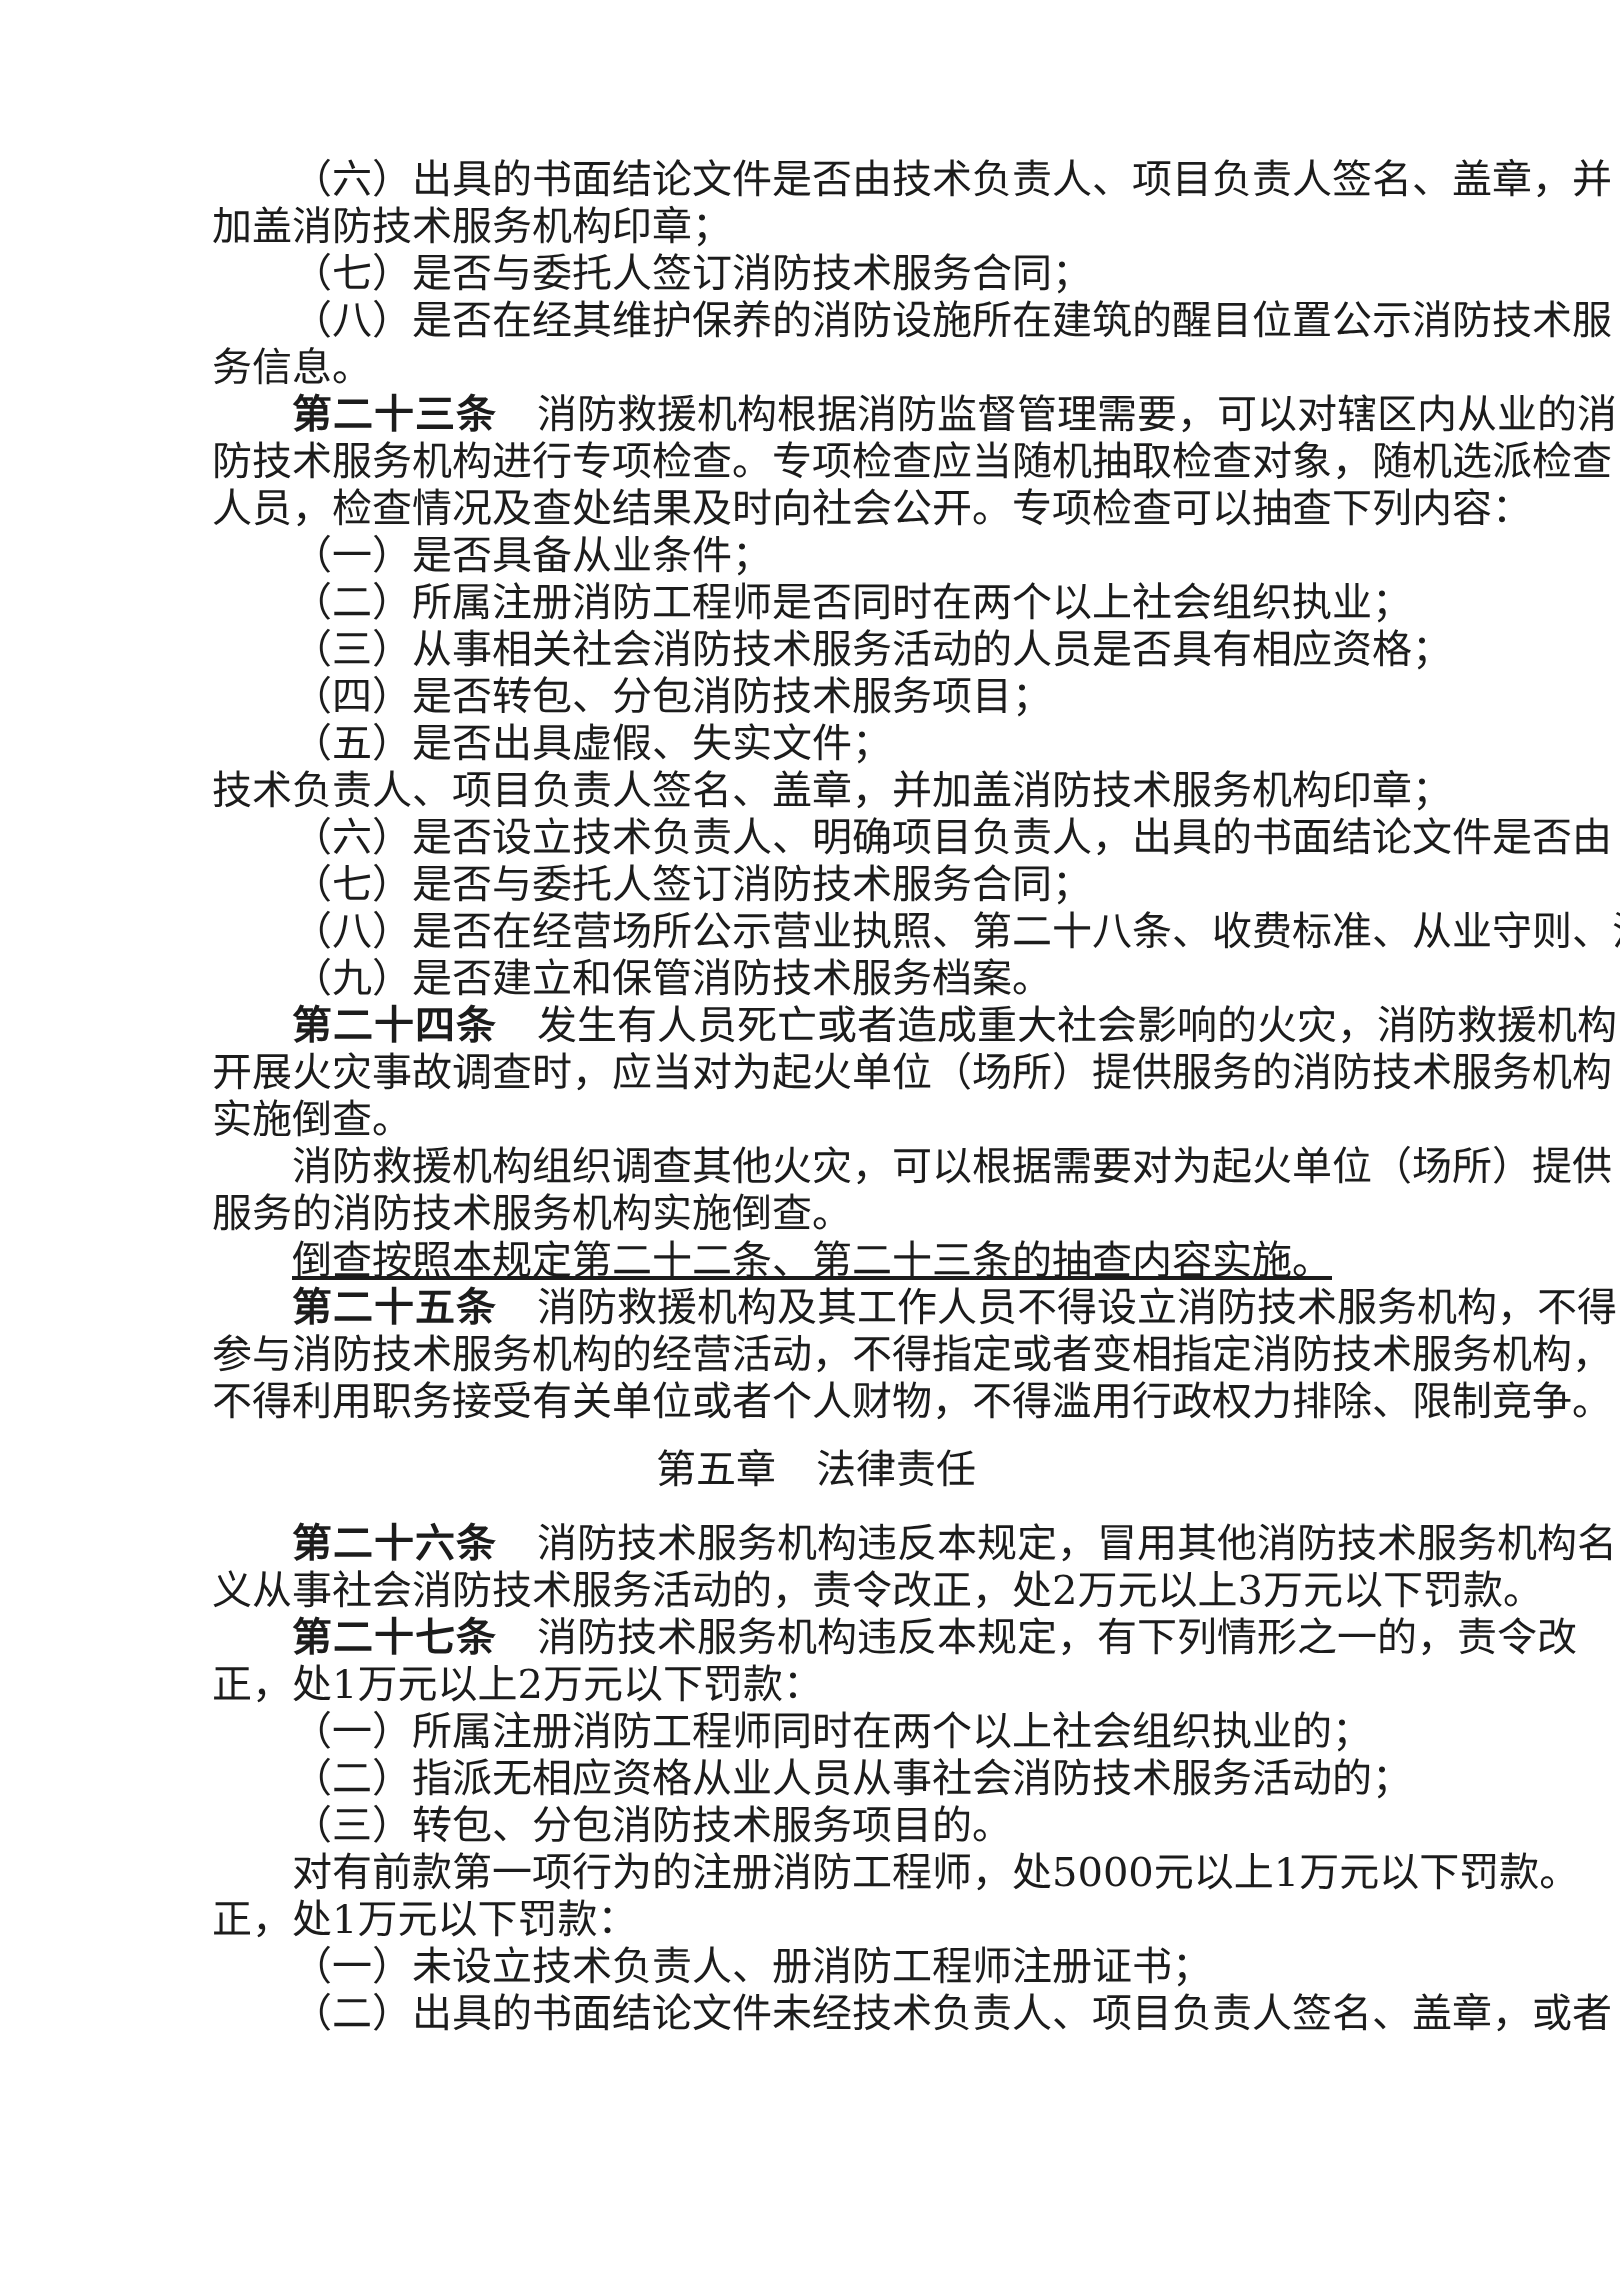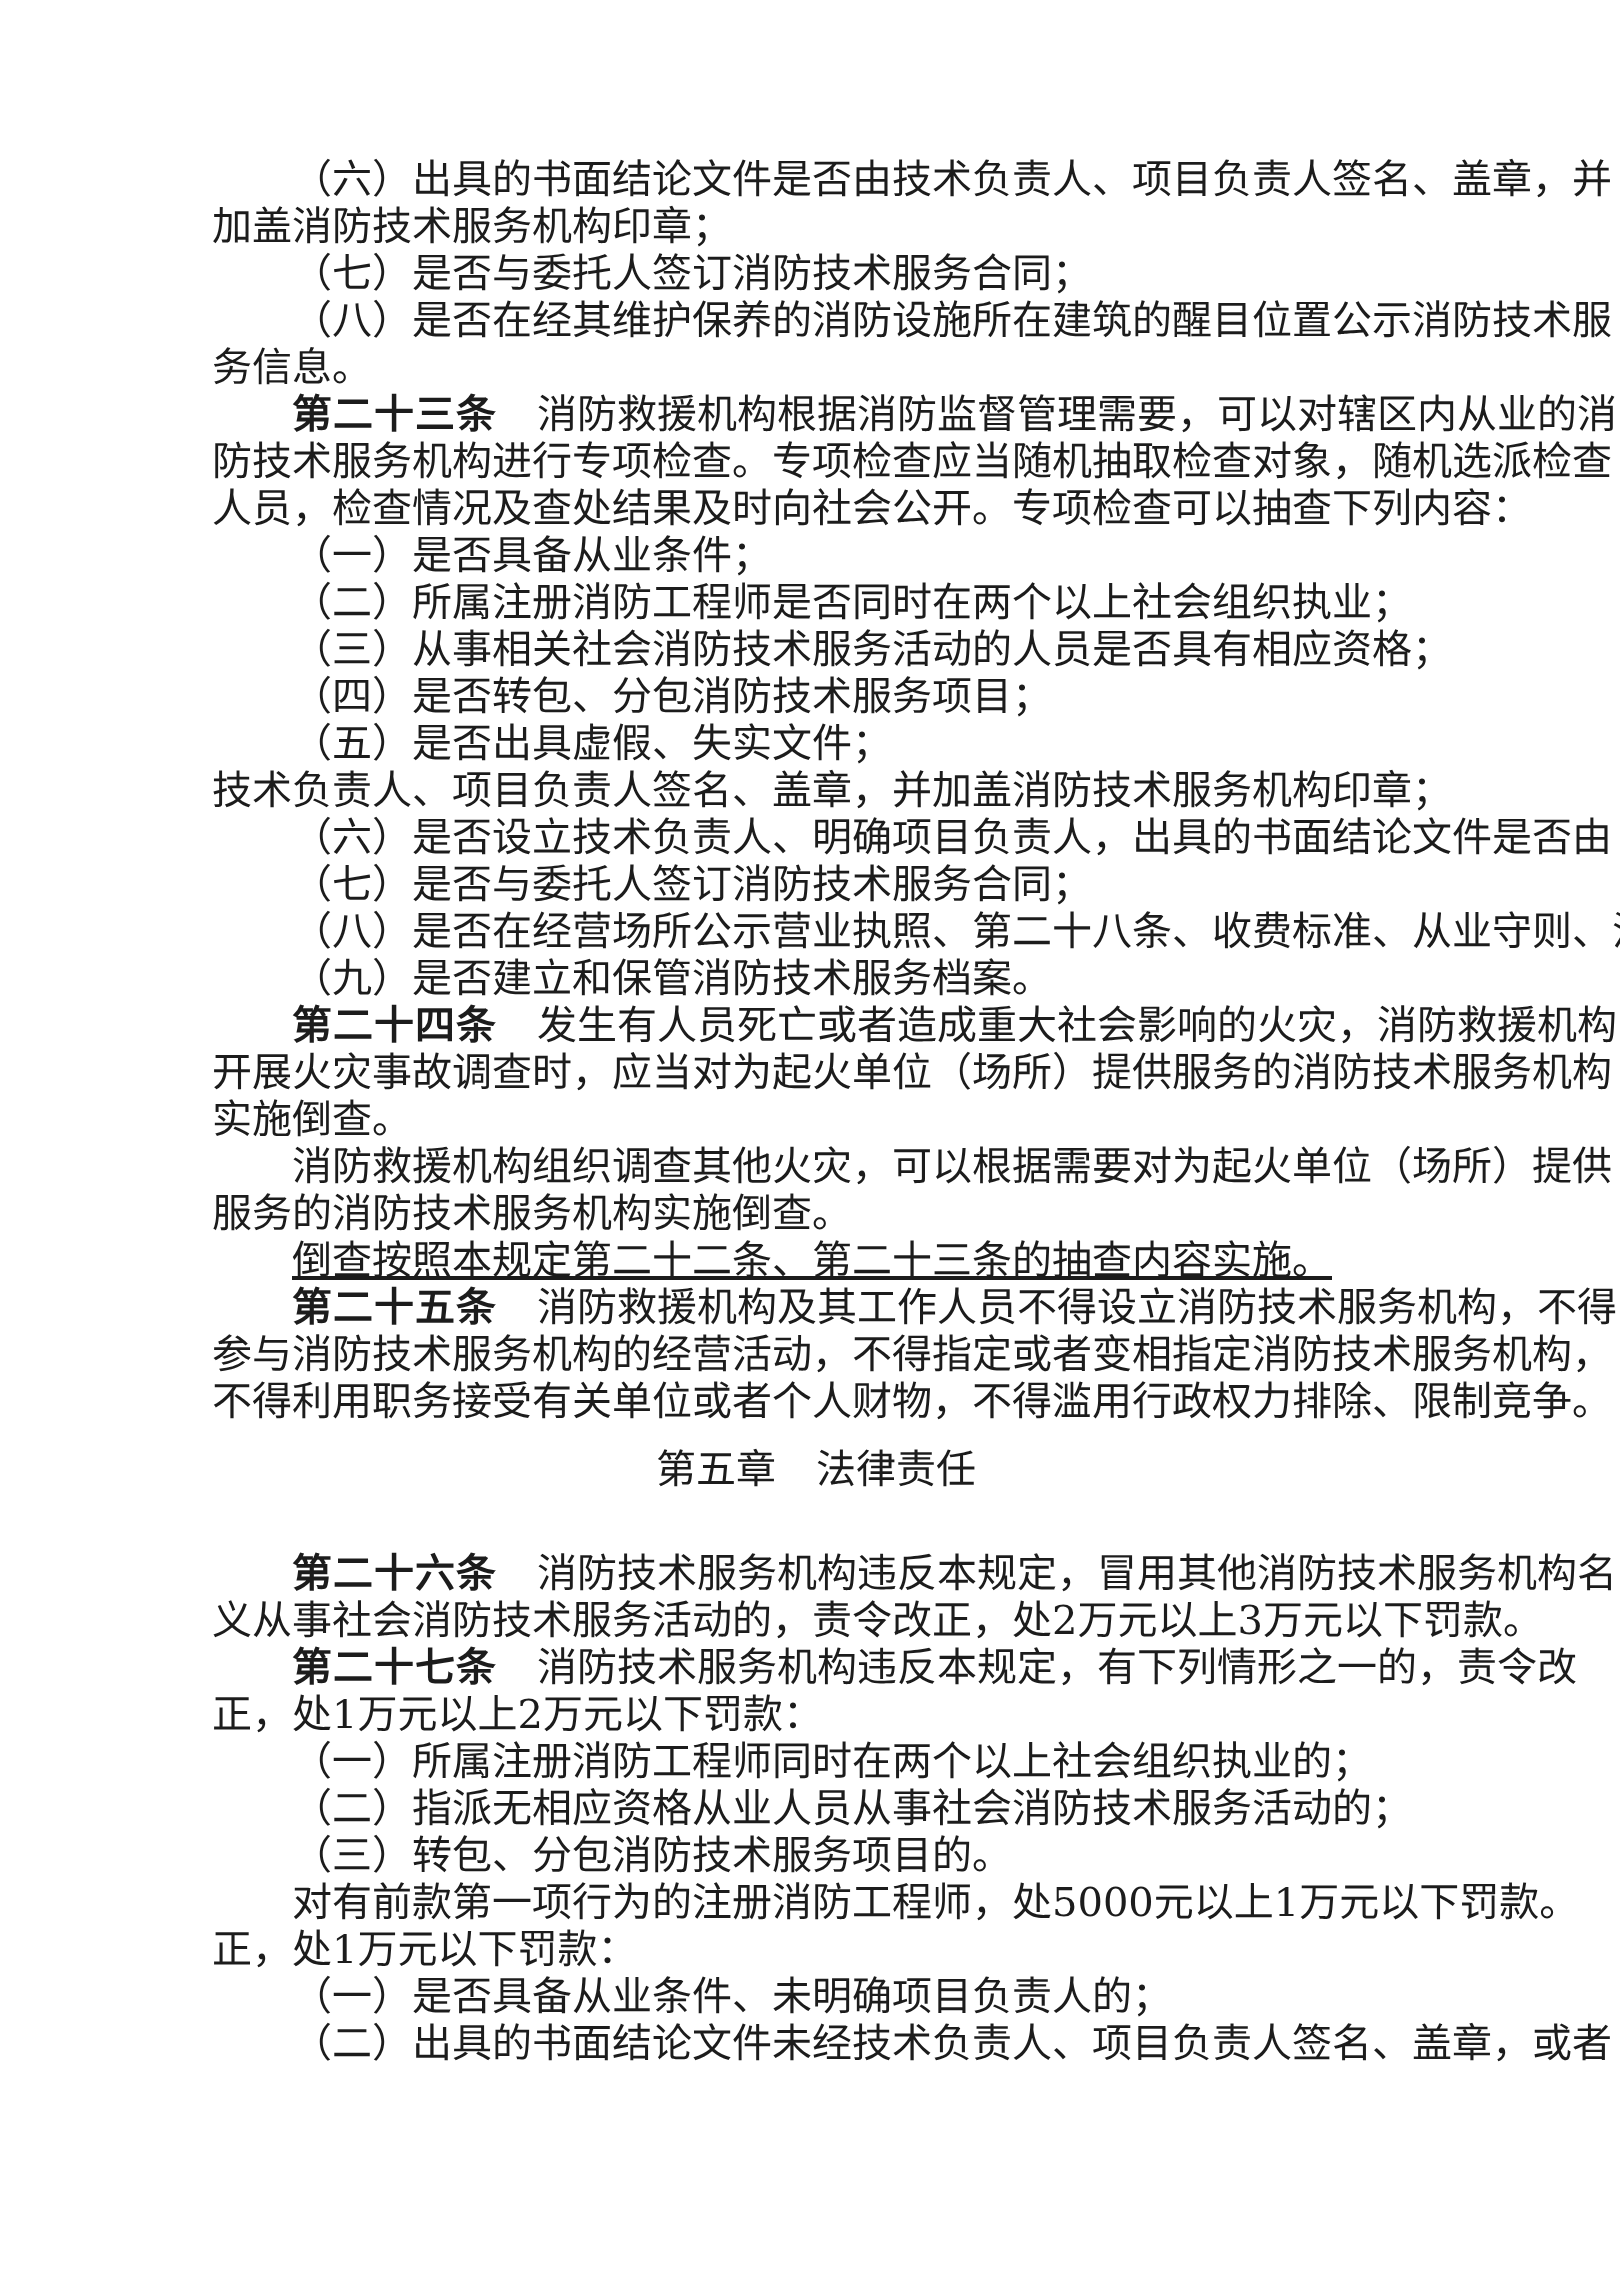--- a/index.html
+++ b/index.html
@@ -64,26 +64,26 @@
       <div class="line" style="text-indent: 2em;"><span class="art-num">第二十四条</span>　发生有人员死亡或者造成重大社会影响的火灾，消防救援机构</div>
       <div class="line">开展火灾事故调查时，应当对为起火单位（场所）提供服务的消防技术服务机构</div>
       <div class="line">实施倒查。</div>
       <div class="line" style="text-indent: 2em;">消防救援机构组织调查其他火灾，可以根据需要对为起火单位（场所）提供</div>
       <div class="line">服务的消防技术服务机构实施倒查。</div>
       <div class="line" style="text-indent: 2em; text-decoration: underline;">倒查按照本规定第二十二条、第二十三条的抽查内容实施。</div>
       <div class="line" style="text-indent: 2em;"><span class="art-num">第二十五条</span>　消防救援机构及其工作人员不得设立消防技术服务机构，不得</div>
       <div class="line">参与消防技术服务机构的经营活动，不得指定或者变相指定消防技术服务机构，</div>
       <div class="line">不得利用职务接受有关单位或者个人财物，不得滥用行政权力排除、限制竞争。</div>
       <div class="line center" style="margin-top: 20.6px;">第五章　法律责任</div>
-      <div class="line" style="text-indent: 2em; margin-top: 57px;"><span class="art-num">第二十六条</span>　消防技术服务机构违反本规定，冒用其他消防技术服务机构名</div>
+      <div class="line" style="text-indent: 2em; margin-top: 27px;"><span class="art-num">第二十六条</span>　消防技术服务机构违反本规定，冒用其他消防技术服务机构名</div>
       <div class="line">义从事社会消防技术服务活动的，责令改正，处2万元以上3万元以下罚款。</div>
       <div class="line" style="text-indent: 2em;"><span class="art-num">第二十七条</span>　消防技术服务机构违反本规定，有下列情形之一的，责令改</div>
       <div class="line">正，处1万元以上2万元以下罚款：</div>
       <div class="line" style="text-indent: 2em;">（一）所属注册消防工程师同时在两个以上社会组织执业的；</div>
       <div class="line" style="text-indent: 2em;">（二）指派无相应资格从业人员从事社会消防技术服务活动的；</div>
       <div class="line" style="text-indent: 2em;">（三）转包、分包消防技术服务项目的。</div>
       <div class="line" style="text-indent: 2em;">对有前款第一项行为的注册消防工程师，处5000元以上1万元以下罚款。</div>
       <div class="line">正，处1万元以下罚款：</div>
-      <div class="line" style="text-indent: 2em;">（一）是否具备从业条件、未明确项目负责人的；</div>
+      <div class="line" style="text-indent: 2em;">（一）未设立技术负责人、册消防工程师注册证书；</div>
       <div class="line" style="text-indent: 2em;">（二）出具的书面结论文件未经技术负责人、项目负责人签名、盖章，或者</div>
     </div>
 </div>
 
 
 </body></html>

